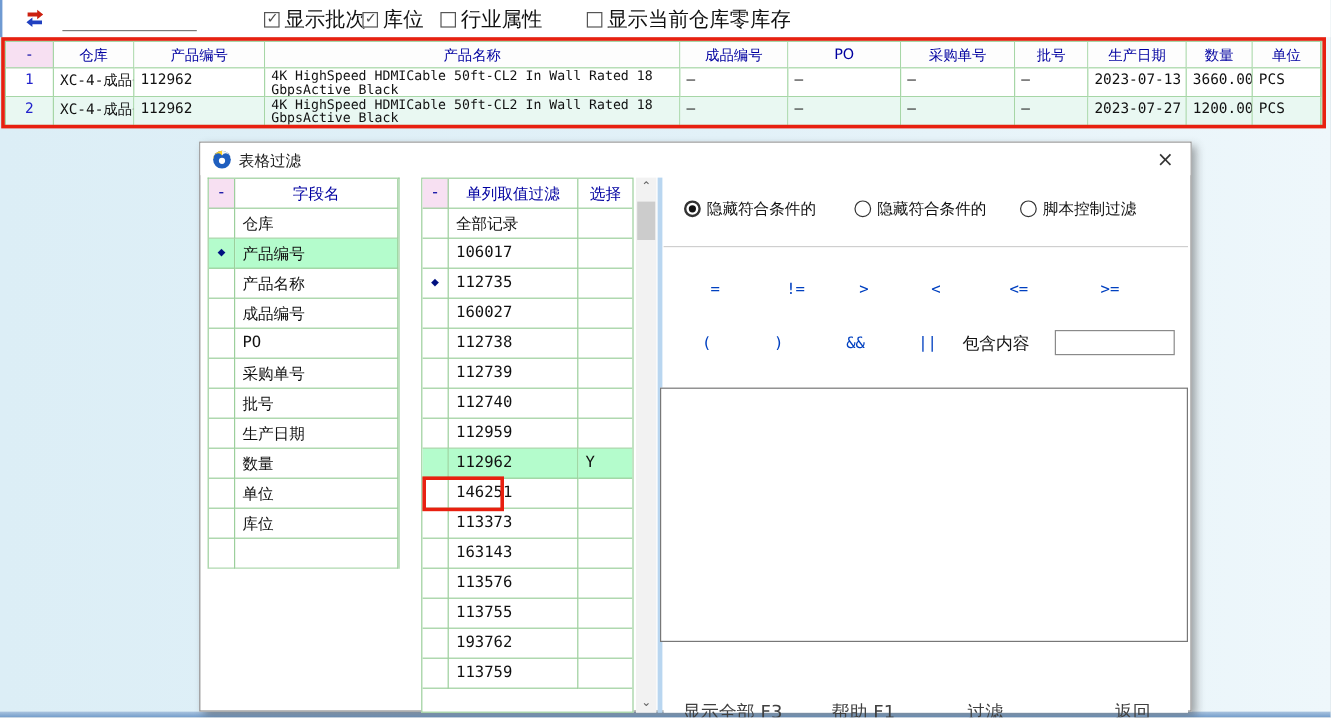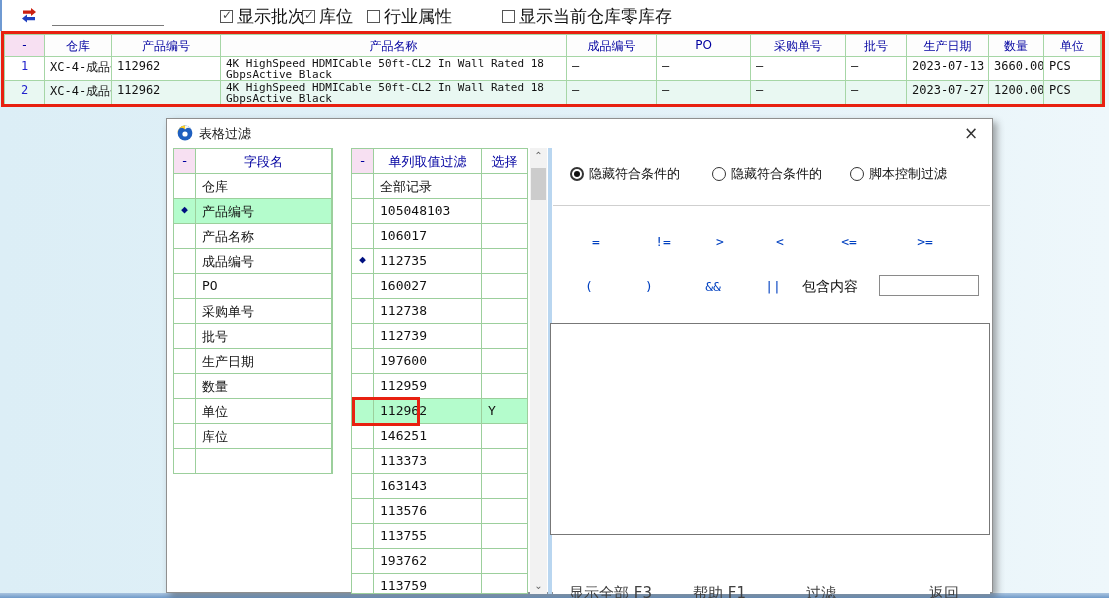--- a/index.html
+++ b/index.html
@@ -90,21 +90,21 @@
           <div>显示批次</div>
         </div>
         <div class="cb-item" style="left: 300px;">
           <div class="cb-box checked"></div>
           <div>库位</div>
         </div>
         <div class="cb-item" style="left: 365px;">
           <div class="cb-box"></div>
           <div>行业属性</div>
         </div>
-        <div class="cb-item" style="left: 500px;">
+        <div class="cb-item" style="left: 487px;">
           <div class="cb-box"></div>
           <div>显示当前仓库零库存</div>
         </div>
       </div>
   </div>
 
   <div class="annot" style="left:1px; top:31px; width:1104px; height:76px;"></div>
 
   <div id="main-table">
       <div class="mt-row mt-head">
@@ -221,25 +221,20 @@
           <div class="g-cell zh" style="width: 108px;">单列取值过滤</div>
           <div class="g-cell zh" style="width: 45px; border-right: none;">选择</div>
         </div>
         <div class="g-row">
           <div class="g-cell marker" style="width: 22px;"></div>
           <div class="g-cell zh" style="width: 108px;">全部记录</div>
           <div class="g-cell" style="width: 45px; border-right: none;"></div>
         </div>
         <div class="g-row">
           <div class="g-cell marker" style="width: 22px;"></div>
-          <div class="g-cell" style="width: 108px;">105048103</div>
-          <div class="g-cell" style="width: 45px; border-right: none;"></div>
-        </div>
-        <div class="g-row">
-          <div class="g-cell marker" style="width: 22px;"></div>
           <div class="g-cell" style="width: 108px;">106017</div>
           <div class="g-cell" style="width: 45px; border-right: none;"></div>
         </div>
         <div class="g-row">
           <div class="g-cell marker" style="width: 22px;">◆</div>
           <div class="g-cell" style="width: 108px;">112735</div>
           <div class="g-cell" style="width: 45px; border-right: none;"></div>
         </div>
         <div class="g-row">
           <div class="g-cell marker" style="width: 22px;"></div>
@@ -251,21 +246,21 @@
           <div class="g-cell" style="width: 108px;">112738</div>
           <div class="g-cell" style="width: 45px; border-right: none;"></div>
         </div>
         <div class="g-row">
           <div class="g-cell marker" style="width: 22px;"></div>
           <div class="g-cell" style="width: 108px;">112739</div>
           <div class="g-cell" style="width: 45px; border-right: none;"></div>
         </div>
         <div class="g-row">
           <div class="g-cell marker" style="width: 22px;"></div>
-          <div class="g-cell" style="width: 108px;">197600</div>
+          <div class="g-cell" style="width: 108px;">112740</div>
           <div class="g-cell" style="width: 45px; border-right: none;"></div>
         </div>
         <div class="g-row">
           <div class="g-cell marker" style="width: 22px;"></div>
           <div class="g-cell" style="width: 108px;">112959</div>
           <div class="g-cell" style="width: 45px; border-right: none;"></div>
         </div>
         <div class="g-row sel">
           <div class="g-cell marker" style="width: 22px;"></div>
           <div class="g-cell" style="width: 108px;">112962</div>

